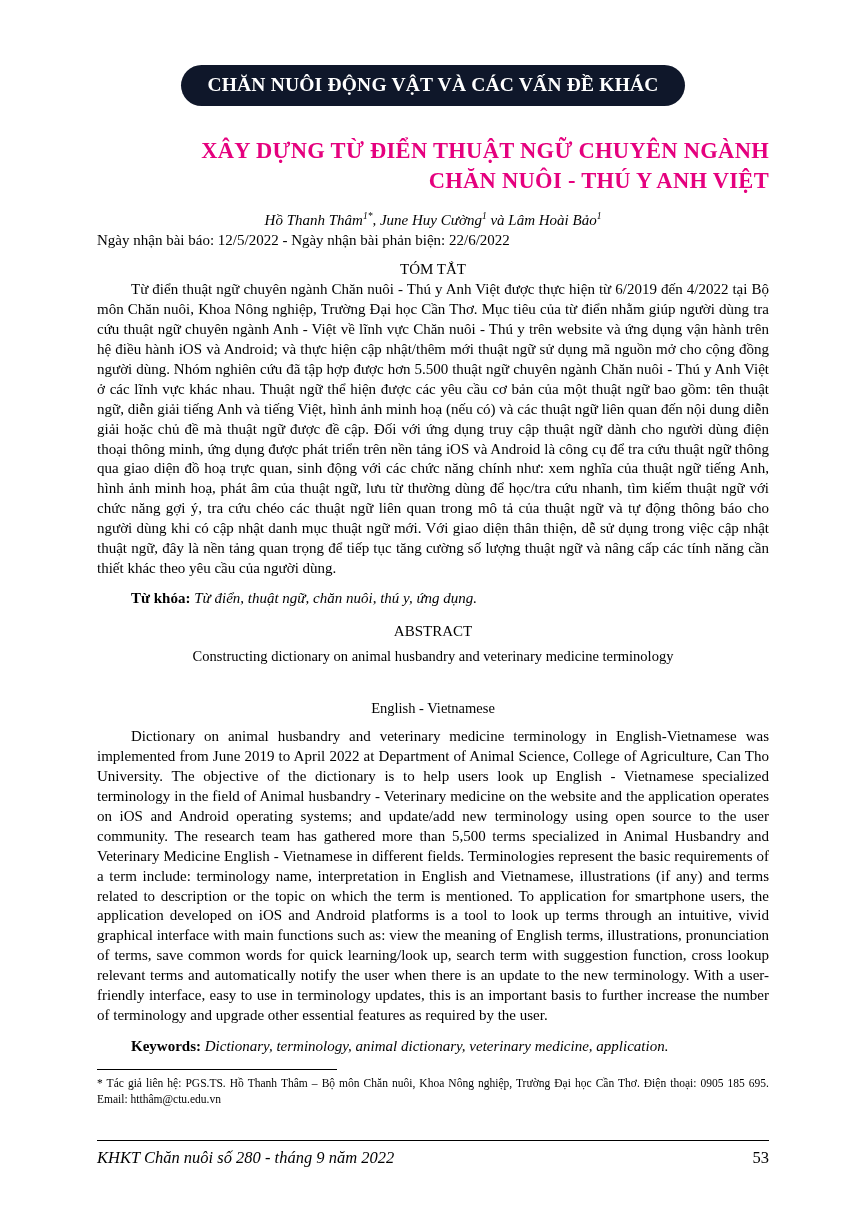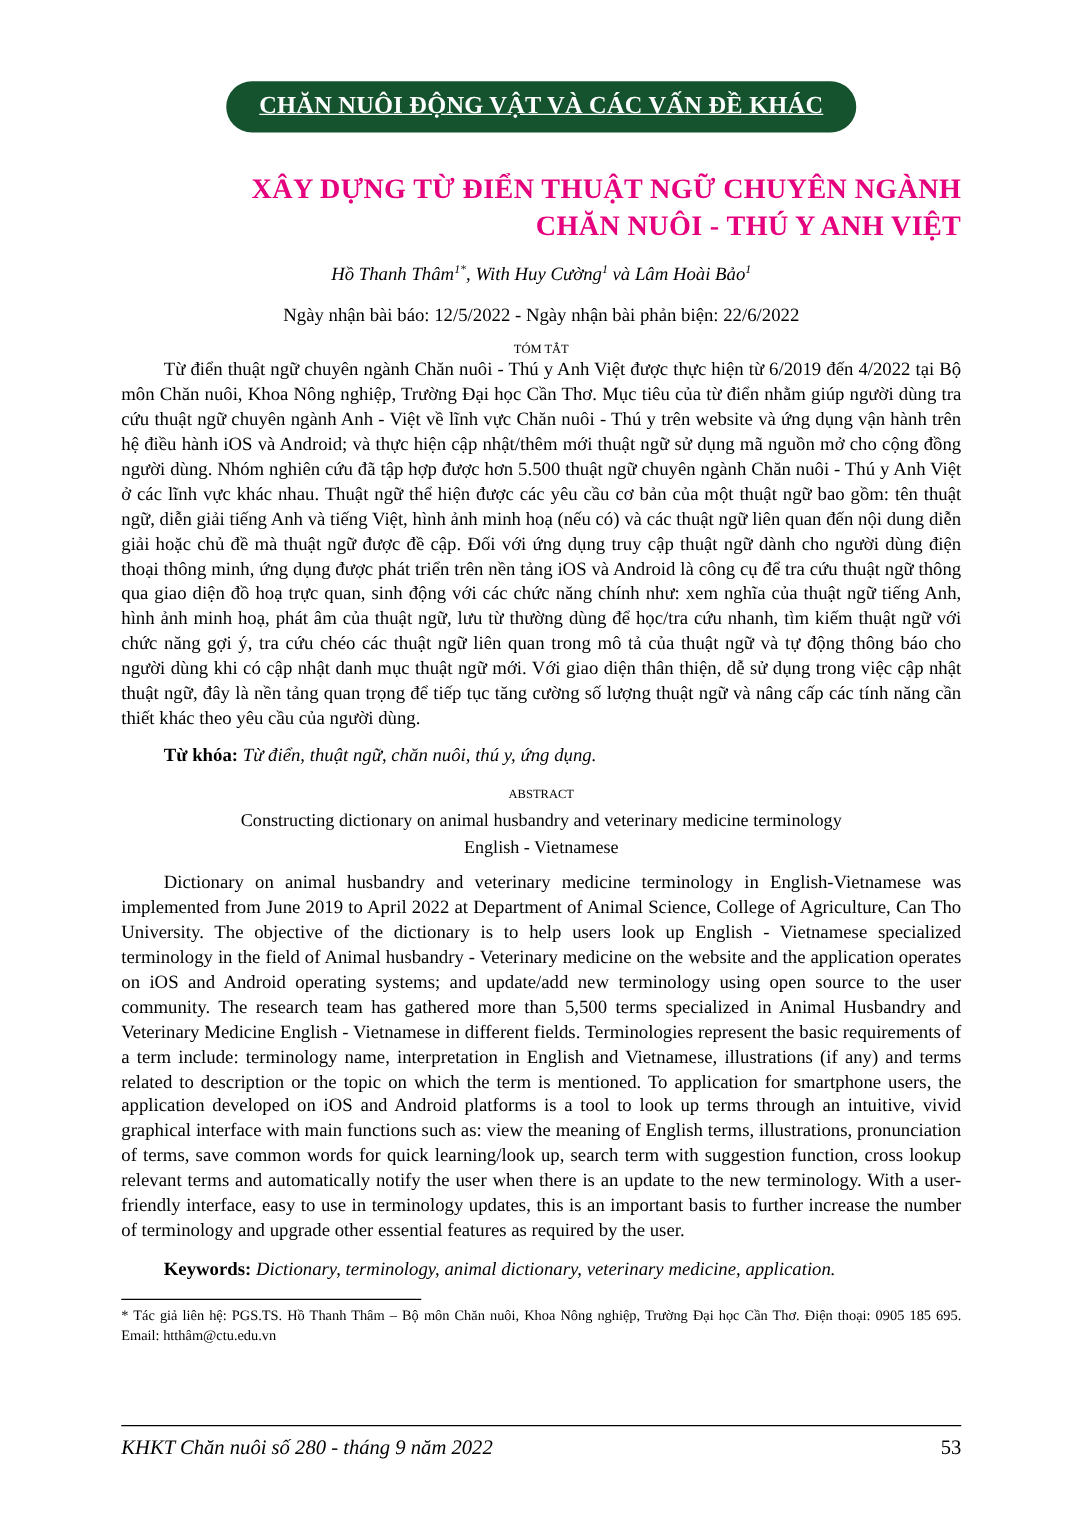--- a/index.html
+++ b/index.html
@@ -30,31 +30,30 @@
     width: 672px;
   }
 
   
   .banner-wrap {
     display: flex;
     justify-content: center;
     margin-top: 10px;
   }
   .banner {
-    background: #14532d;
+    background: #0f172a;
     color: #ffffff;
     font-family: "Liberation Serif", serif;
     font-weight: bold;
     font-size: 19.5px;
     letter-spacing: 0.2px;
     padding: 9px 26px 10px 26px;
     border-radius: 22px;
     text-align: left;
     white-space: nowrap;
-    text-decoration: underline;
   }
 
   
   .title {
     color: #e5007e;
     font-weight: bold;
     font-size: 22.5px;
     text-align: right;
     line-height: 1.35;
     margin-top: 30px;
@@ -64,29 +63,29 @@
 
   .authors {
     text-align: center;
     font-style: italic;
     font-size: 15px;
     margin-top: 14px;
   }
   .authors sup { font-size: 9.5px; font-style: italic; }
 
   .dates {
-    text-align: center;
-    font-size: 15px;
-    margin-top: 13px;
+    text-align: left;
+    font-size: 15px;
+    margin-top: 0;
     line-height: 1.55;
   }
 
   .section-head {
     text-align: center;
-    font-size: 10px;
+    font-size: 15px;
     margin-top: 9px;
     margin-bottom: 2px;
   }
   .section-head.abstract {
     font-weight: normal;
     margin-top: 14px;
   }
 
   p.body {
     font-size: 15px;
@@ -105,21 +104,21 @@
   .keywords b { font-weight: bold; }
   .keywords i { font-style: italic; }
 
   .abs-title {
     text-align: center;
     font-weight: normal;
     font-size: 14.5px;
     line-height: 1.45;
     margin-top: 6px;
   }
-  .abs-title .l2 { display: block; }
+  .abs-title .l2 { display: block; margin-top: 31px; }
 
   p.body.en {
     font-family: "Liberation Serif", serif;
     margin-top: 8px;
   }
 
   .kw-en {
     font-size: 15px;
     margin-top: 12px;
     text-indent: 34px;
@@ -175,21 +174,21 @@
     <div class="banner-wrap">
       <div class="banner">CHĂN NUÔI ĐỘNG VẬT VÀ CÁC VẤN ĐỀ KHÁC</div>
     </div>
 
     <div class="title">
       <span>XÂY DỰNG TỪ ĐIỂN THUẬT NGỮ CHUYÊN NGÀNH</span>
       <span class="line2">CHĂN NUÔI - THÚ Y ANH VIỆT</span>
     </div>
 
     <div class="authors">
-      <span>Hồ Thanh Thâm</span><sup>1*</sup><span>, With Huy Cường</span><sup>1</sup><span> và Lâm Hoài Bảo</span><sup>1</sup>
+      <span>Hồ Thanh Thâm</span><sup>1*</sup><span>, June Huy Cường</span><sup>1</sup><span> và Lâm Hoài Bảo</span><sup>1</sup>
     </div>
 
     <div class="dates">
       <div>Ngày nhận bài báo: 12/5/2022 - Ngày nhận bài phản biện: 22/6/2022</div>
     </div>
 
     <div class="section-head">TÓM TẮT</div>
 
     <p class="body">Từ điển thuật ngữ chuyên ngành Chăn nuôi - Thú y Anh Việt được thực hiện từ 6/2019 đến 4/2022 tại Bộ môn Chăn nuôi, Khoa Nông nghiệp, Trường Đại học Cần Thơ. Mục tiêu của từ điển nhằm giúp người dùng tra cứu thuật ngữ chuyên ngành Anh - Việt về lĩnh vực Chăn nuôi - Thú y trên website và ứng dụng vận hành trên hệ điều hành iOS và Android; và thực hiện cập nhật/thêm mới thuật ngữ sử dụng mã nguồn mở cho cộng đồng người dùng. Nhóm nghiên cứu đã tập hợp được hơn 5.500 thuật ngữ chuyên ngành Chăn nuôi - Thú y Anh Việt ở các lĩnh vực khác nhau. Thuật ngữ thể hiện được các yêu cầu cơ bản của một thuật ngữ bao gồm: tên thuật ngữ, diễn giải tiếng Anh và tiếng Việt, hình ảnh minh hoạ (nếu có) và các thuật ngữ liên quan đến nội dung diễn giải hoặc chủ đề mà thuật ngữ được đề cập. Đối với ứng dụng truy cập thuật ngữ dành cho người dùng điện thoại thông minh, ứng dụng được phát triển trên nền tảng iOS và Android là công cụ để tra cứu thuật ngữ thông qua giao diện đồ hoạ trực quan, sinh động với các chức năng chính như: xem nghĩa của thuật ngữ tiếng Anh, hình ảnh minh hoạ, phát âm của thuật ngữ, lưu từ thường dùng để học/tra cứu nhanh, tìm kiếm thuật ngữ với chức năng gợi ý, tra cứu chéo các thuật ngữ liên quan trong mô tả của thuật ngữ và tự động thông báo cho người dùng khi có cập nhật danh mục thuật ngữ mới. Với giao diện thân thiện, dễ sử dụng trong việc cập nhật thuật ngữ, đây là nền tảng quan trọng để tiếp tục tăng cường số lượng thuật ngữ và nâng cấp các tính năng cần thiết khác theo yêu cầu của người dùng.</p>
 

